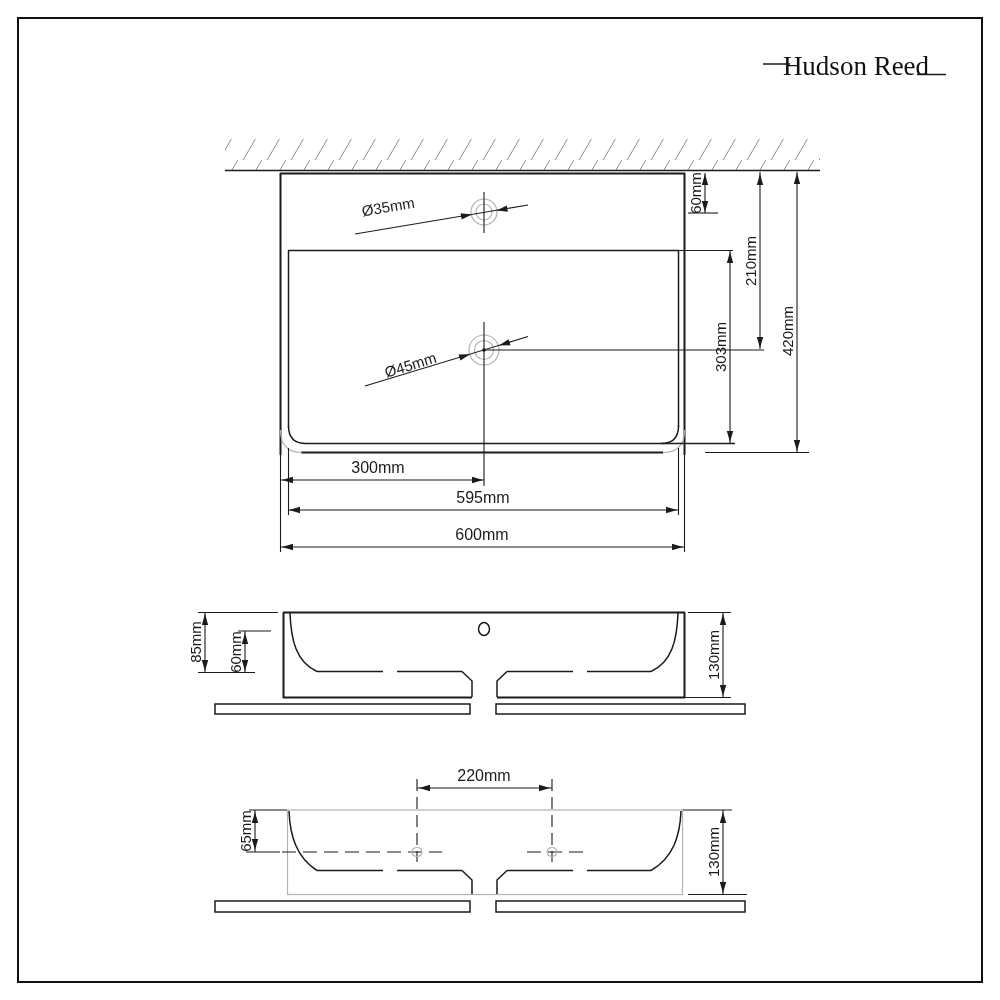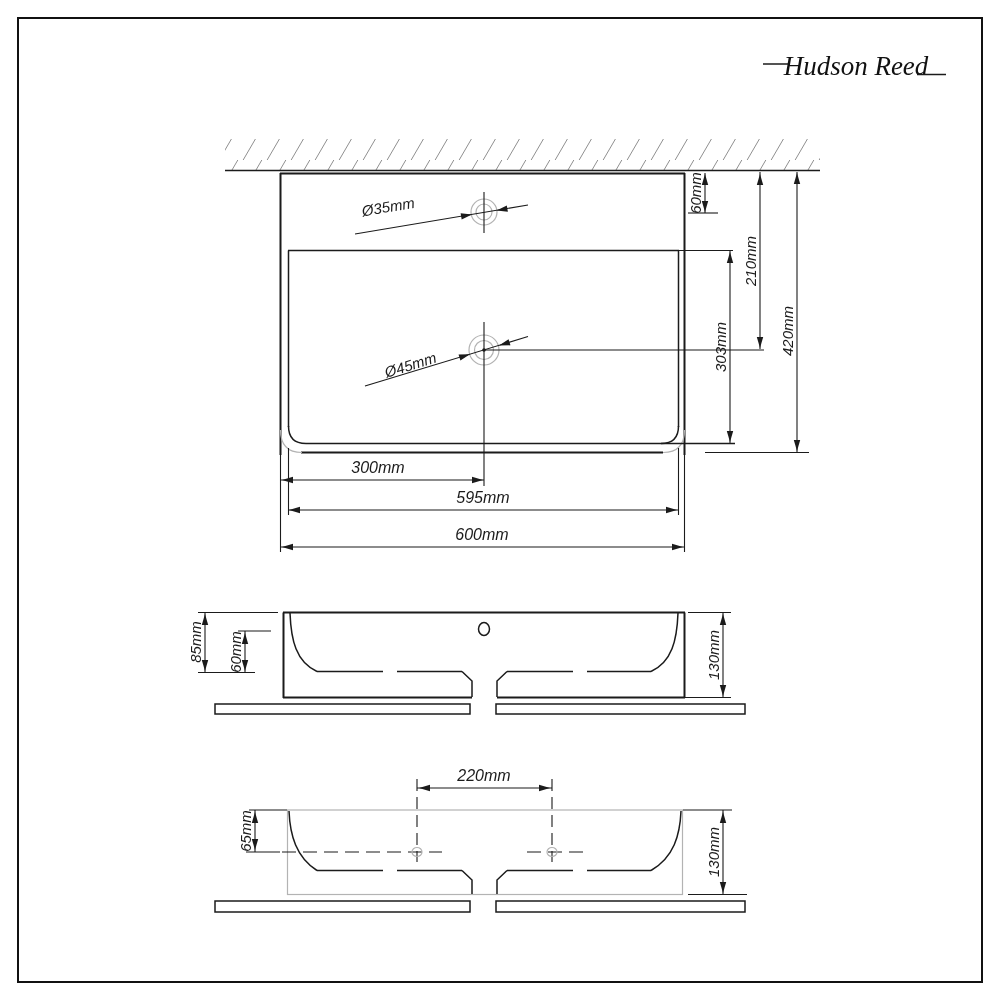--- a/index.html
+++ b/index.html
@@ -1,16 +1,16 @@
 <!DOCTYPE html>
 <html><head>
 <meta charset="utf-8">
 <style>
   html,body{margin:0;padding:0;background:#ffffff;}
-  .page{position:relative;width:1000px;height:1000px;background:#fff;font-style:italic;}
+  .page{position:relative;width:1000px;height:1000px;background:#fff;}
   svg{position:absolute;left:0;top:0;}
   svg text{font-family:"Liberation Sans","DejaVu Sans",sans-serif;fill:#1b1b1b;}
   text.dim{font-size:16px;}
   text.dimr{font-size:15px;}
   text.logo{font-family:"Liberation Serif","DejaVu Serif",serif;font-size:27px;fill:#111;}
   .ln{stroke:#1b1b1b;stroke-width:2;fill:none;}
   .tn{stroke:#1b1b1b;stroke-width:1.1;fill:none;}
   .md{stroke:#1b1b1b;stroke-width:1.5;fill:none;}
   .gy{stroke:#b3b3b3;stroke-width:1.2;fill:none;}
   .arr{fill:#1b1b1b;stroke:none;}

